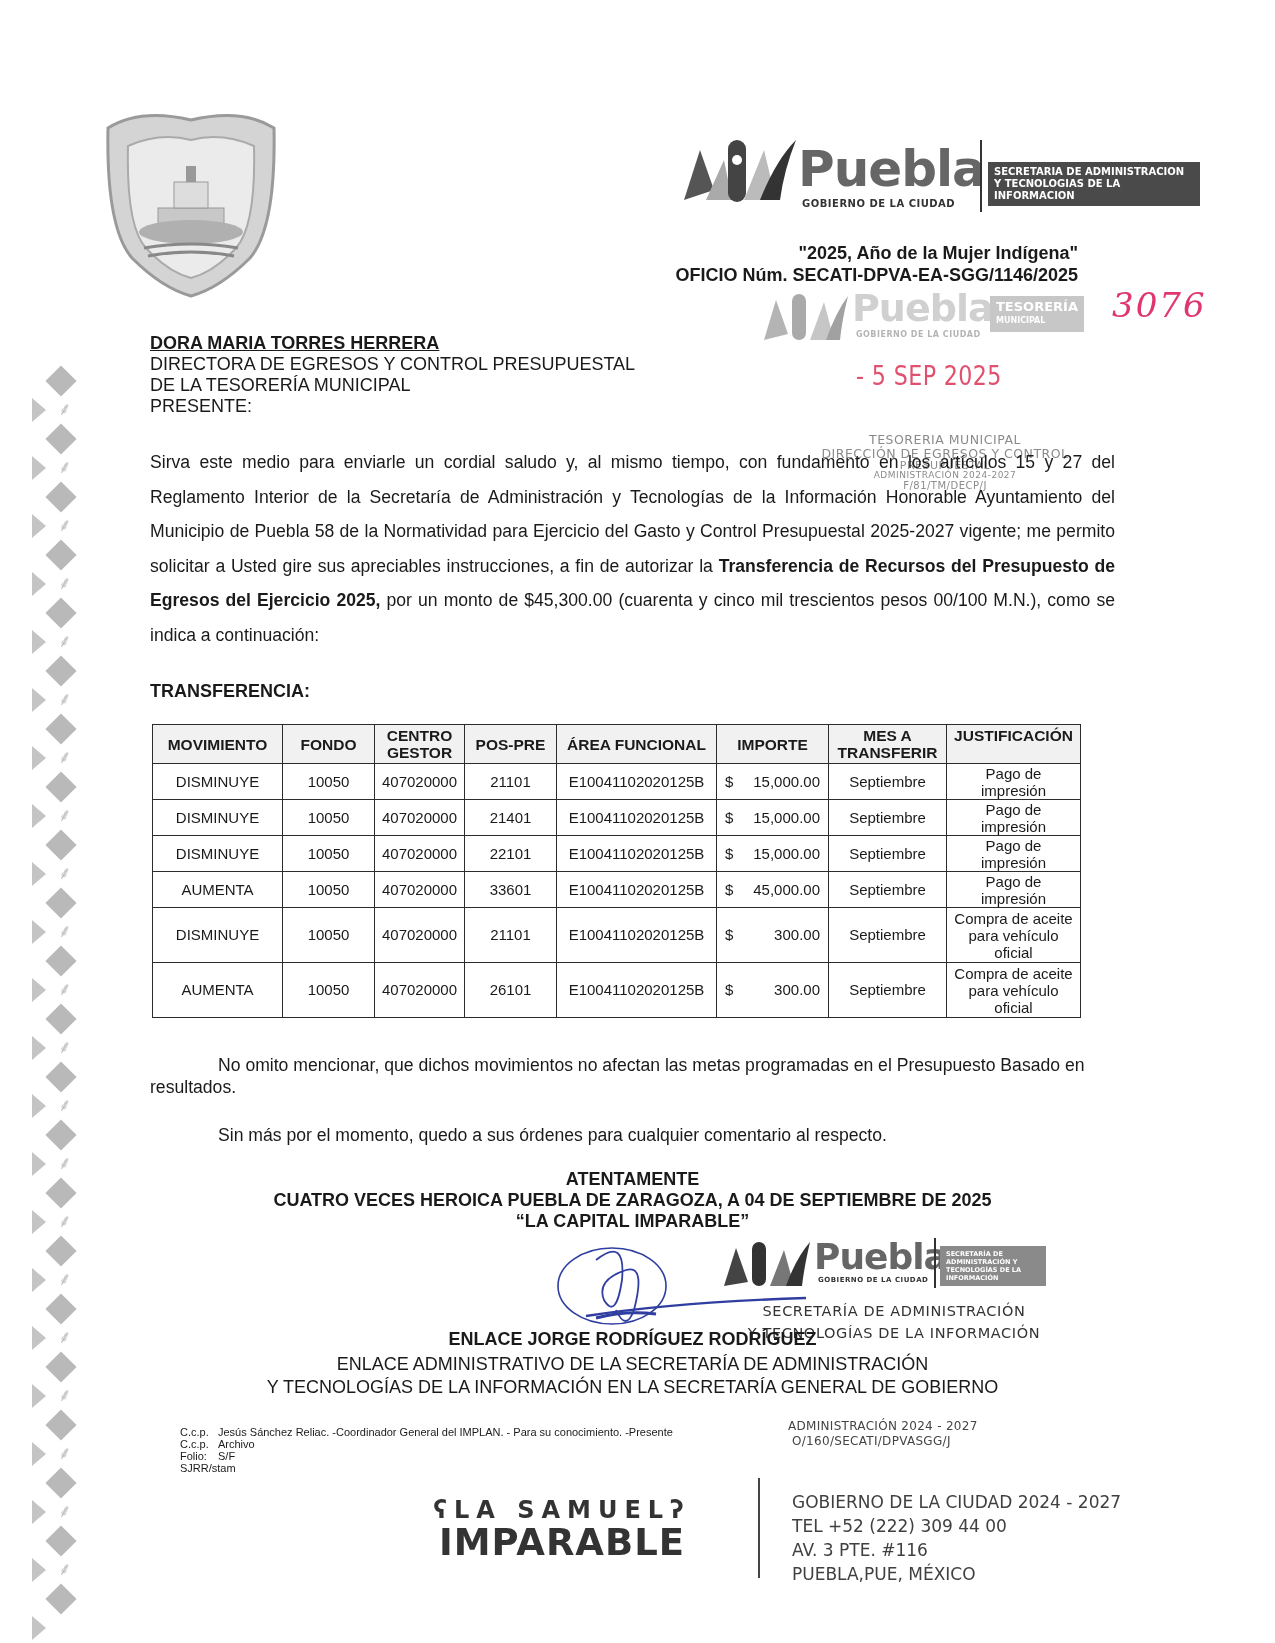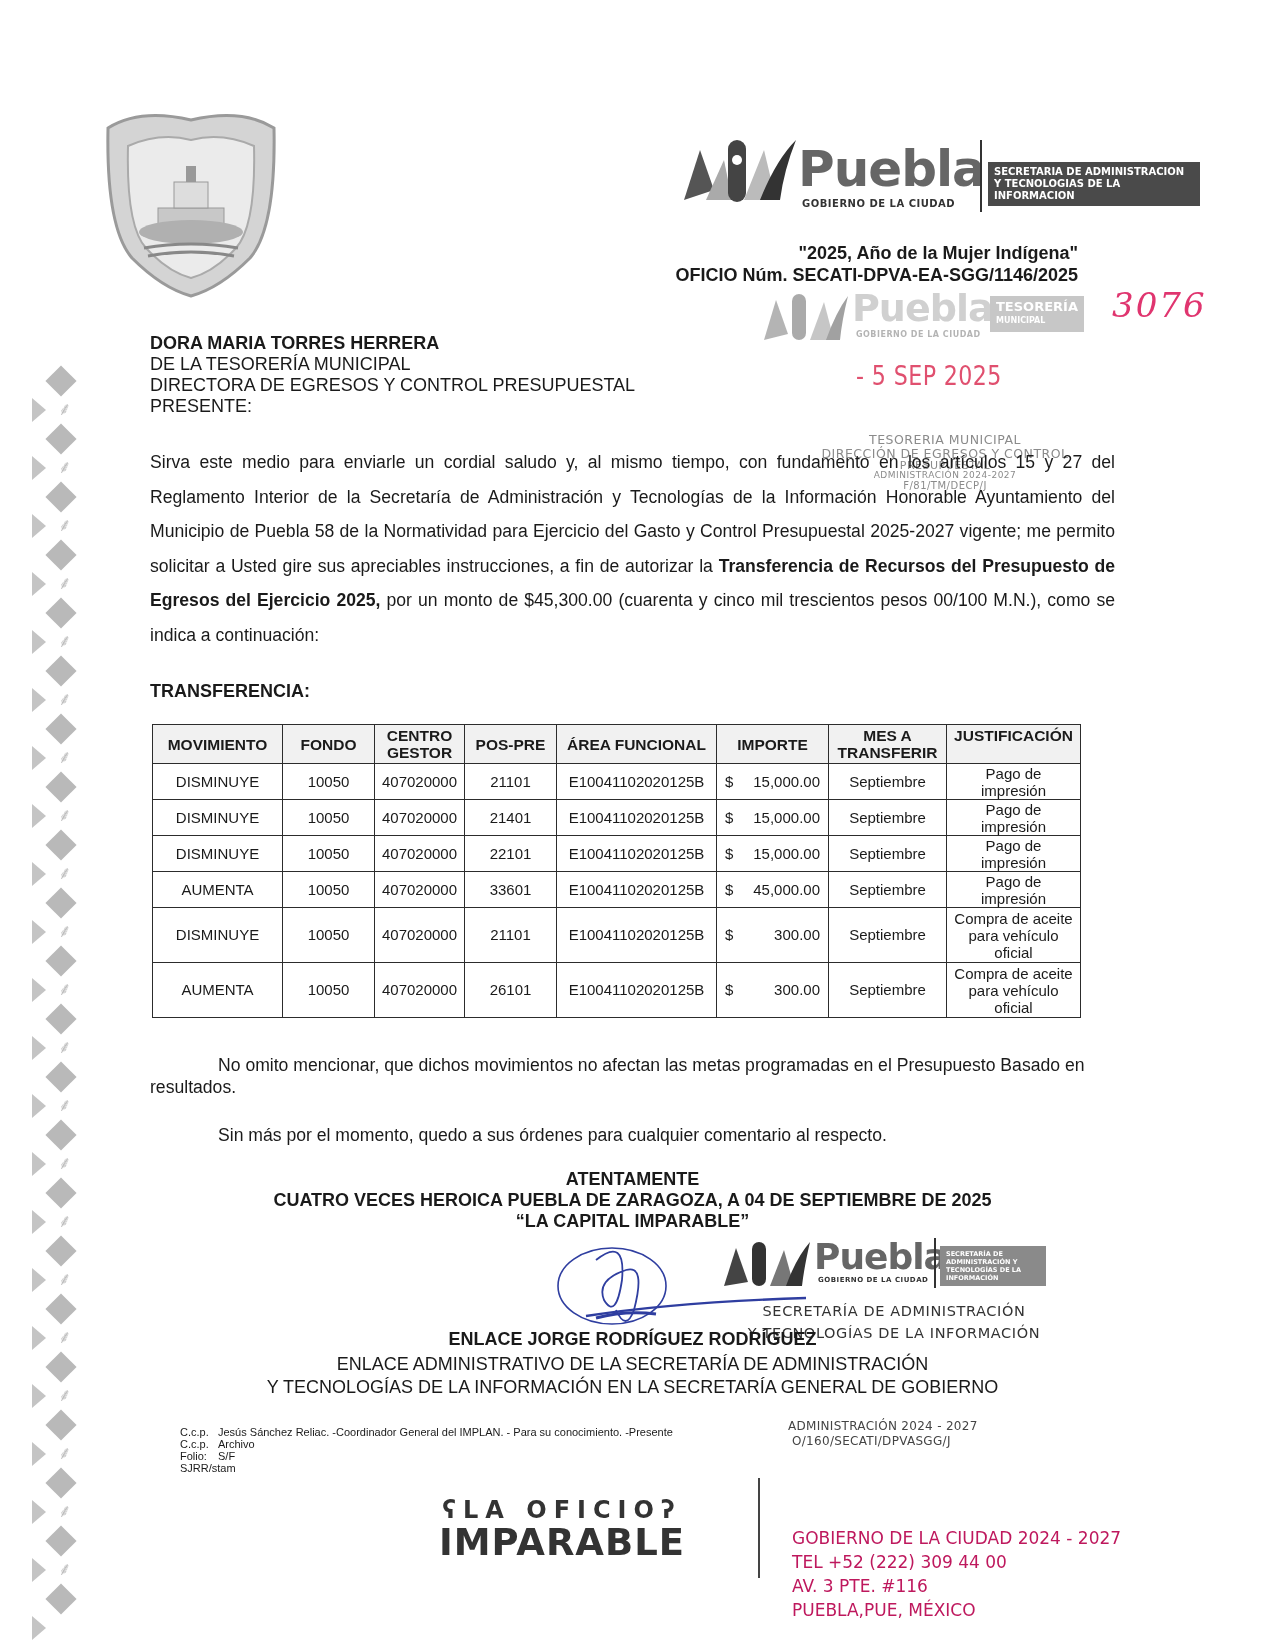--- a/index.html
+++ b/index.html
@@ -17,21 +17,21 @@
   .pb-word { font-family:"DejaVu Sans", sans-serif; font-weight:bold; color:#666; font-size:50px; letter-spacing:-1px; }
   .gob-sub { font-family:"DejaVu Sans", sans-serif; font-weight:bold; font-size:10px; color:#333; letter-spacing:0.5px; }
   .sec-box { background:#4a4a4a; color:#fff; font-family:"DejaVu Sans", sans-serif; font-weight:bold; font-size:10px; line-height:12px; padding:4px 6px; }
   .motto { right:197px; top:243px; font-weight:bold; font-size:18px; text-align:right; }
   .oficio { right:197px; top:265px; font-weight:bold; font-size:18px; text-align:right; }
   .stamp-logo { left:760px; top:288px; width:340px; height:55px; opacity:0.55; }
   .handwritten { left:1112px; top:285px; color:#e0356f; font-size:34px; font-family:"DejaVu Serif", serif; font-style:italic; letter-spacing:2px; }
   .date-stamp { left:856px; top:360px; color:#e0506f; font-size:27px; font-family:"DejaVu Sans", sans-serif; letter-spacing:0.5px; transform:scaleX(0.82); transform-origin:left; }
   .tes-stamp { left:800px; top:433px; width:290px; text-align:center; color:#8b8b8b; font-family:"DejaVu Sans", sans-serif; font-size:12.5px; line-height:14px; letter-spacing:0.5px; }
   .recipient { left:150px; top:333px; font-size:18px; line-height:21px; }
-  .recipient .name { font-weight:bold; }
+  .recipient .name { font-weight:bold;text-decoration:underline; }
   .body-para { left:150px; top:445px; width:965px; font-size:17.6px; line-height:34.5px; text-align:justify; }
   .body-para b { font-weight:bold; }
   .section-title { left:150px; top:681px; font-weight:bold; font-size:18px; }
   table.tx { position:absolute; left:152px; top:724px; border-collapse:collapse; font-size:15px; }
   table.tx th, table.tx td { border:1.3px solid #2c2c2c; text-align:center; padding:0 4px; }
   table.tx th { background:#f1f1f1; font-weight:bold; font-size:15.5px; line-height:17px; height:36px; }
   table.tx td { height:35px; line-height:16px; }
   table.tx tr.tall td { height:54px; }
   table.tx td.imp { text-align:right; padding:0 8px; }
   table.tx td.imp span.cur { float:left; }
@@ -43,21 +43,21 @@
   .sec-stamp { left:734px; top:1300px; width:320px; text-align:center; font-family:"DejaVu Sans", sans-serif; font-size:14.5px; color:#333; line-height:22px; letter-spacing:0.6px; }
   .signer-name { left:150px; top:1329px; width:965px; text-align:center; font-weight:bold; font-size:18px; }
   .signer-role { left:150px; top:1353px; width:965px; text-align:center; font-size:18px; line-height:23px; }
   .ccp { left:180px; top:1426px; font-size:11px; line-height:12px; }
   .ccp .lbl { display:inline-block; width:38px; }
   .admin-stamp { left:788px; top:1419px; font-family:"DejaVu Sans", sans-serif; font-size:12px; color:#444; line-height:15px; letter-spacing:0.3px; }
   .footer-brand { left:412px; top:1496px; width:300px; text-align:center; }
   .footer-brand .l1 { font-family:"DejaVu Sans", sans-serif; font-weight:bold; font-size:24px; letter-spacing:7px; color:#333; }
   .footer-brand .l2 { font-family:"DejaVu Sans", sans-serif; font-weight:bold; font-size:37px; letter-spacing:1px; color:#333; line-height:38px; }
   .footer-divider { left:758px; top:1478px; width:2px; height:100px; background:#444; }
-  .footer-contact { left:792px; top:1490px; font-family:"DejaVu Sans", sans-serif; font-size:17px; line-height:24px; color:#be185d;margin-top:36px; }
+  .footer-contact { left:792px; top:1490px; font-family:"DejaVu Sans", sans-serif; font-size:17px; line-height:24px; color:#404040; }
 </style>
 </head>
 <body>
 
 <div class="border-strip">
   <div class="d" style="top:0px"></div>
     <div class="t" style="top:28px"></div>
     <div class="s" style="top:26px;left:30px">⸙</div>
   <div class="d" style="top:58px"></div>
     <div class="t" style="top:86px"></div>
@@ -177,22 +177,22 @@
 <div class="abs tes-stamp">
   <div>TESORERIA MUNICIPAL</div>
   <div>DIRECCIÓN DE EGRESOS Y CONTROL</div>
   <div style="font-size:11px;line-height:10px">PRESUPUESTAL</div>
   <div style="font-size:9px;line-height:9px">ADMINISTRACIÓN 2024-2027</div>
   <div style="font-size:10px;line-height:12px">F/81/TM/DECP/J</div>
 </div>
 
 <div class="abs recipient">
   <div class="name">DORA MARIA TORRES HERRERA</div>
+  <div>DIRECTORA DE EGRESOS Y CONTROL PRESUPUESTAL</div>
   <div>DE LA TESORERÍA MUNICIPAL</div>
-  <div>DIRECTORA DE EGRESOS Y CONTROL PRESUPUESTAL</div>
   <div>PRESENTE:</div>
 </div>
 
 <div class="abs body-para">
   <span>Sirva este medio para enviarle un cordial saludo y, al mismo tiempo, con fundamento en los artículos 15 y 27 del Reglamento Interior de la Secretaría de Administración y Tecnologías de la Información Honorable Ayuntamiento del Municipio de Puebla 58 de la Normatividad para Ejercicio del Gasto y Control Presupuestal 2025-2027 vigente; me permito solicitar a Usted gire sus apreciables instrucciones, a fin de autorizar la </span><b>Transferencia de Recursos del Presupuesto de Egresos del Ejercicio 2025,</b><span> por un monto de $45,300.00 (cuarenta y cinco mil trescientos pesos 00/100 M.N.), como se indica a continuación:</span>
 </div>
 
 <div class="abs section-title">TRANSFERENCIA:</div>
 
 <table class="tx">
@@ -329,21 +329,21 @@
   <div><span class="lbl">Folio:</span><span>S/F</span></div>
   <div>SJRR/stam</div>
 </div>
 
 <div class="abs admin-stamp">
   <div>ADMINISTRACIÓN 2024 - 2027</div>
   <div style="padding-left:4px">O/160/SECATI/DPVASGG/J</div>
 </div>
 
 <div class="abs footer-brand">
-  <div class="l1"><span>ʕ</span><span>LA OFICIO</span><span>ʔ</span></div>
+  <div class="l1"><span>ʕ</span><span>LA SAMUEL</span><span>ʔ</span></div>
   <div class="l2">IMPARABLE</div>
 </div>
 <div class="abs footer-divider"></div>
 <div class="abs footer-contact">
   <div>GOBIERNO DE LA CIUDAD 2024 - 2027</div>
   <div>TEL +52 (222) 309 44 00</div>
   <div>AV. 3 PTE. #116</div>
   <div>PUEBLA,PUE, MÉXICO</div>
 </div>
 

